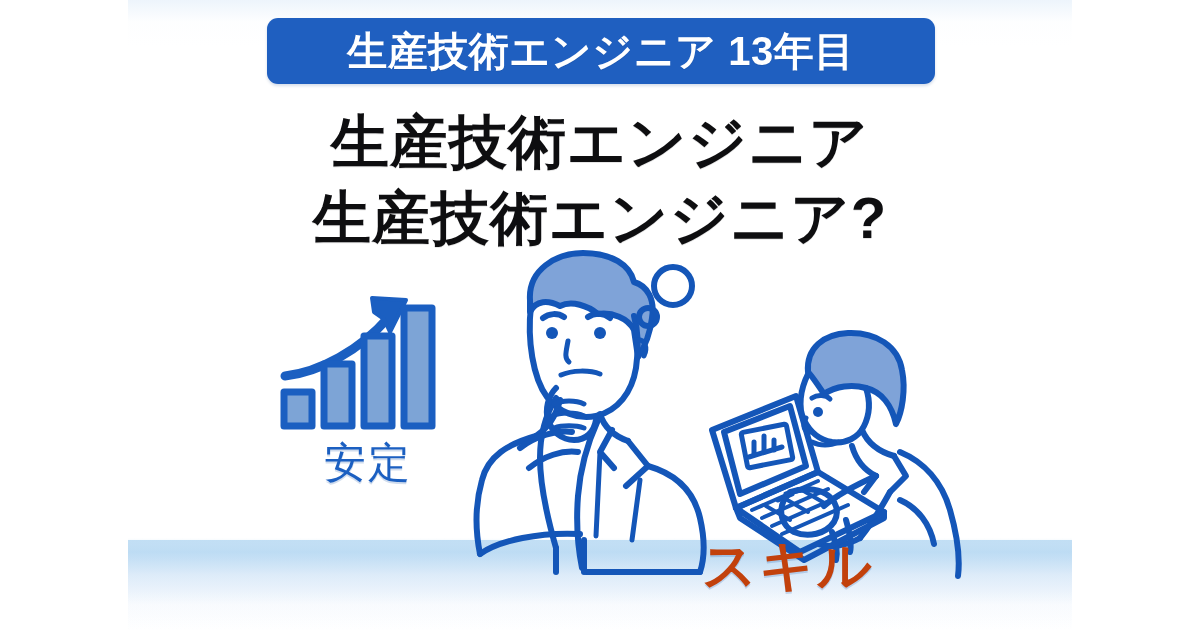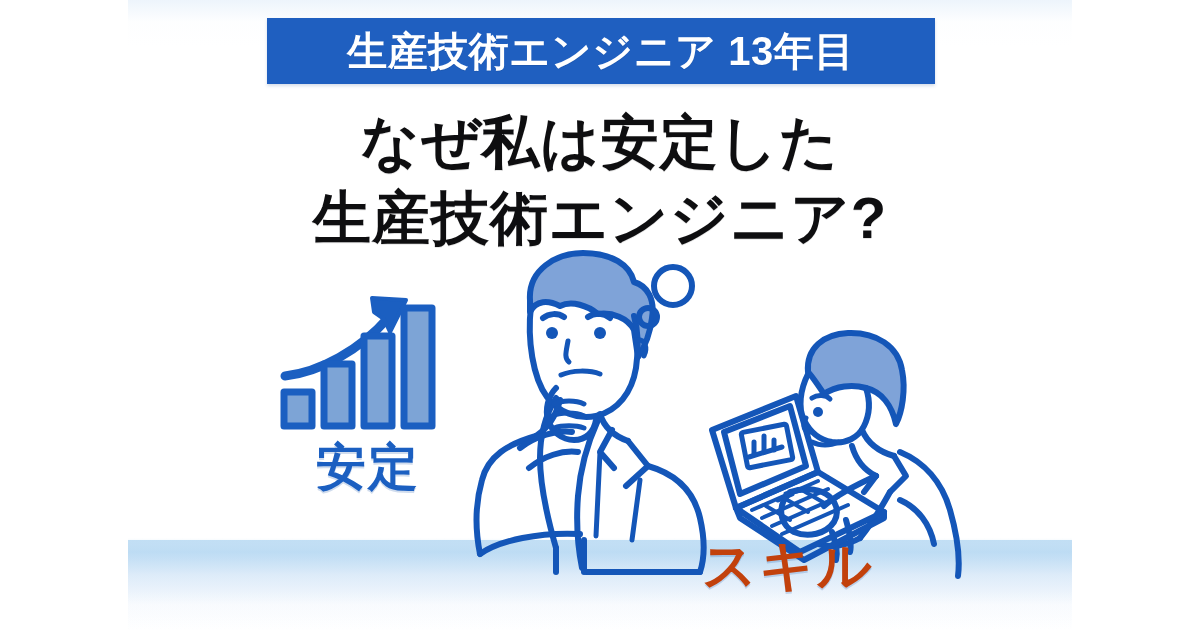--- a/index.html
+++ b/index.html
@@ -43,21 +43,21 @@
       rgba(255,255,255,0) 100%);
   }
 
   
   .badge{
     position:absolute;
     left:267px;top:18px;
     width:668px;height:66px;
     box-sizing:border-box;
     background:#1f5fc0;
-    border-radius:0;
+    border-radius:11px;
     display:flex;align-items:center;justify-content:center;
     box-shadow:0 2px 3px rgba(30,70,140,.18);
   }
   .badge-text{
     color:#ffffff;
     font-size:40px;
     font-weight:bold;
     letter-spacing:.5px;
     line-height:1;
     white-space:nowrap;
@@ -82,21 +82,21 @@
 
   
   .chart-group{
     position:absolute;left:278px;top:292px;width:180px;height:230px;
   }
   .chart-group svg{display:block;}
   .label-stability{
     position:absolute;left:0;top:150px;width:180px;
     text-align:center;
     color:#1b5fc1;
-    font-size:50px;font-weight:bold;line-height:1;
+    font-size:42px;font-weight:normal;line-height:1;
     letter-spacing:2px;
     text-shadow:0 2px 0 rgba(22,80,165,.20);
   }
 
   
   .illus{position:absolute;left:0;top:0;width:1200px;height:630px;}
 
   
   .label-skill{
     position:absolute;left:688px;top:538px;width:200px;
@@ -112,21 +112,21 @@
 
 <div class="canvas">
 
   <div class="bg-plate"></div>
 
   <div class="badge">
     <span class="badge-text">生産技術エンジニア 13年目</span>
   </div>
 
   <div class="headline">
-    <div class="hl-line">なぜ私は安定した</div>
+    <div class="hl-line">生産技術エンジニア</div>
     <div class="hl-line">生産技術エンジニア?</div>
   </div>
 
   <svg class="illus" viewBox="0 0 1200 630" xmlns="http://www.w3.org/2000/svg">
     <g fill="none" stroke="#1456b8" stroke-width="6" stroke-linecap="round" stroke-linejoin="round">
 
       <g>
 
         <path d="M530 300 C528 270 556 253 583 253 C612 253 630 265 634 282
                  C648 286 655 300 652 318 C650 334 644 348 638 357

